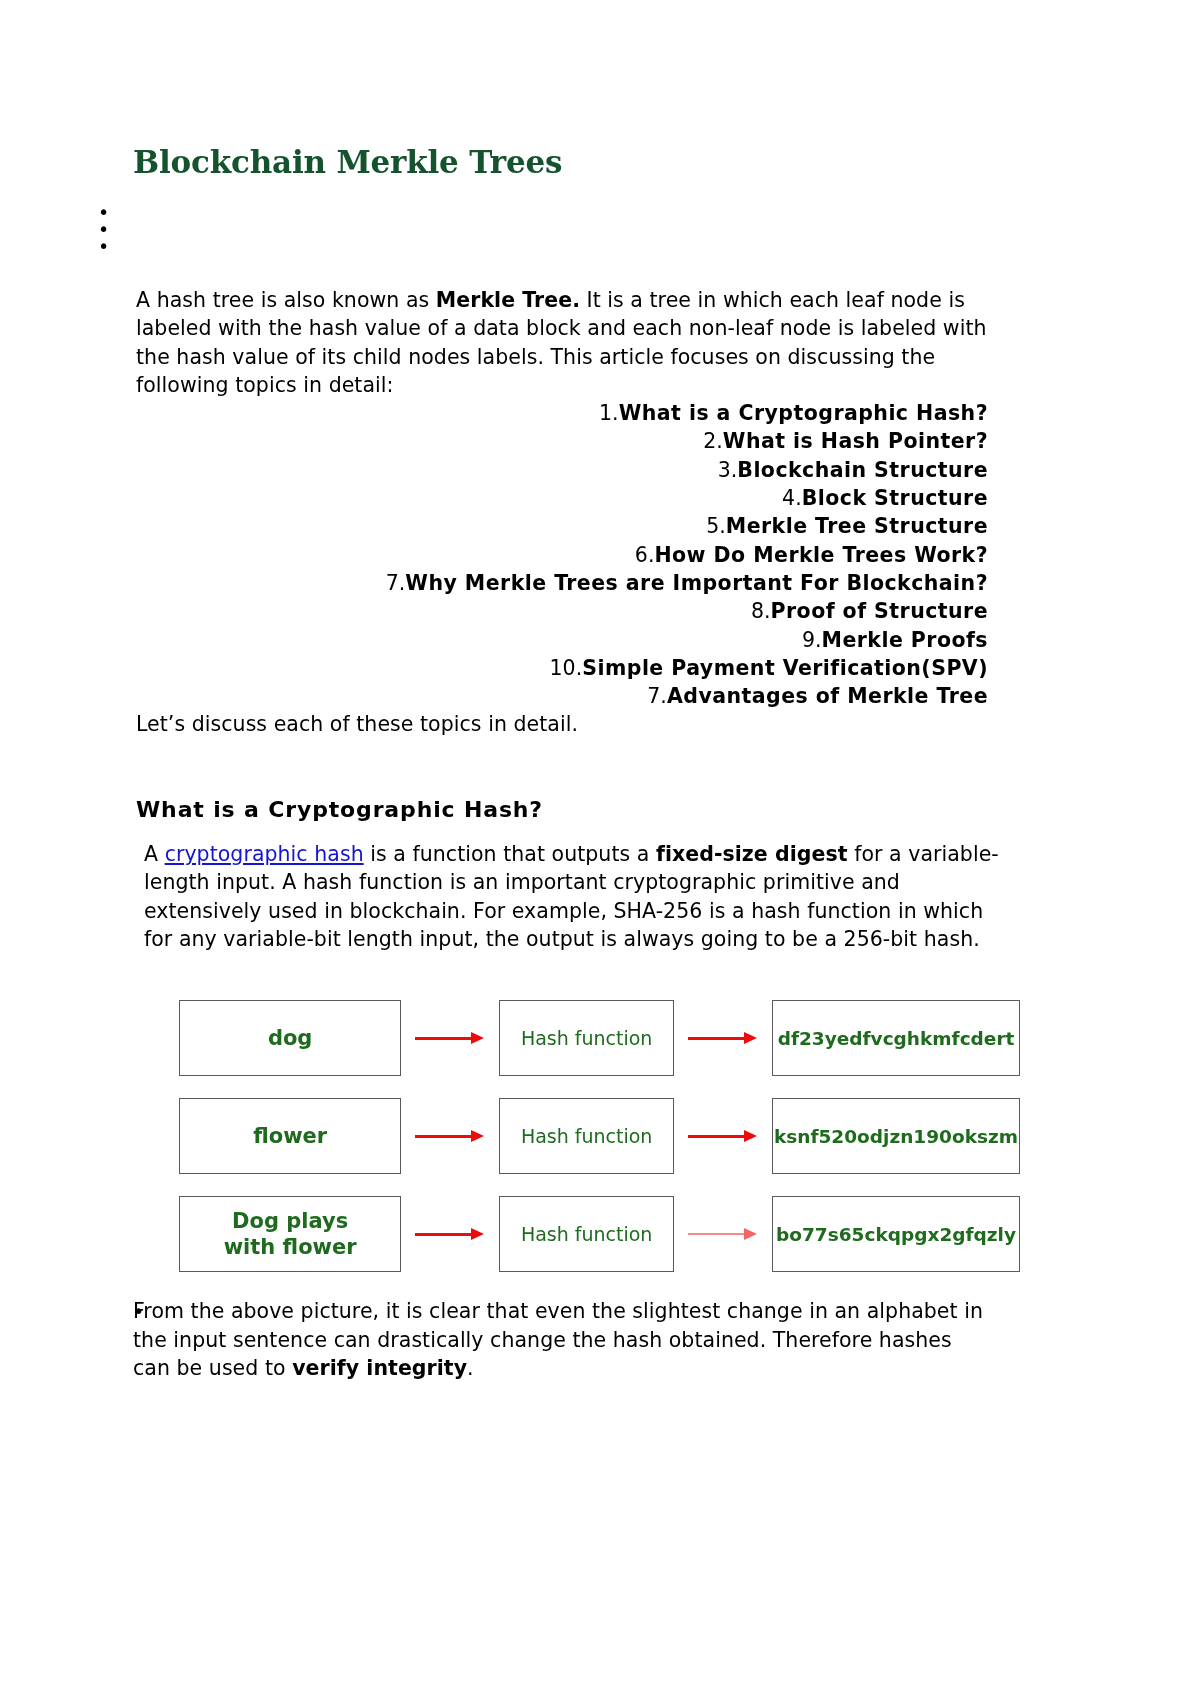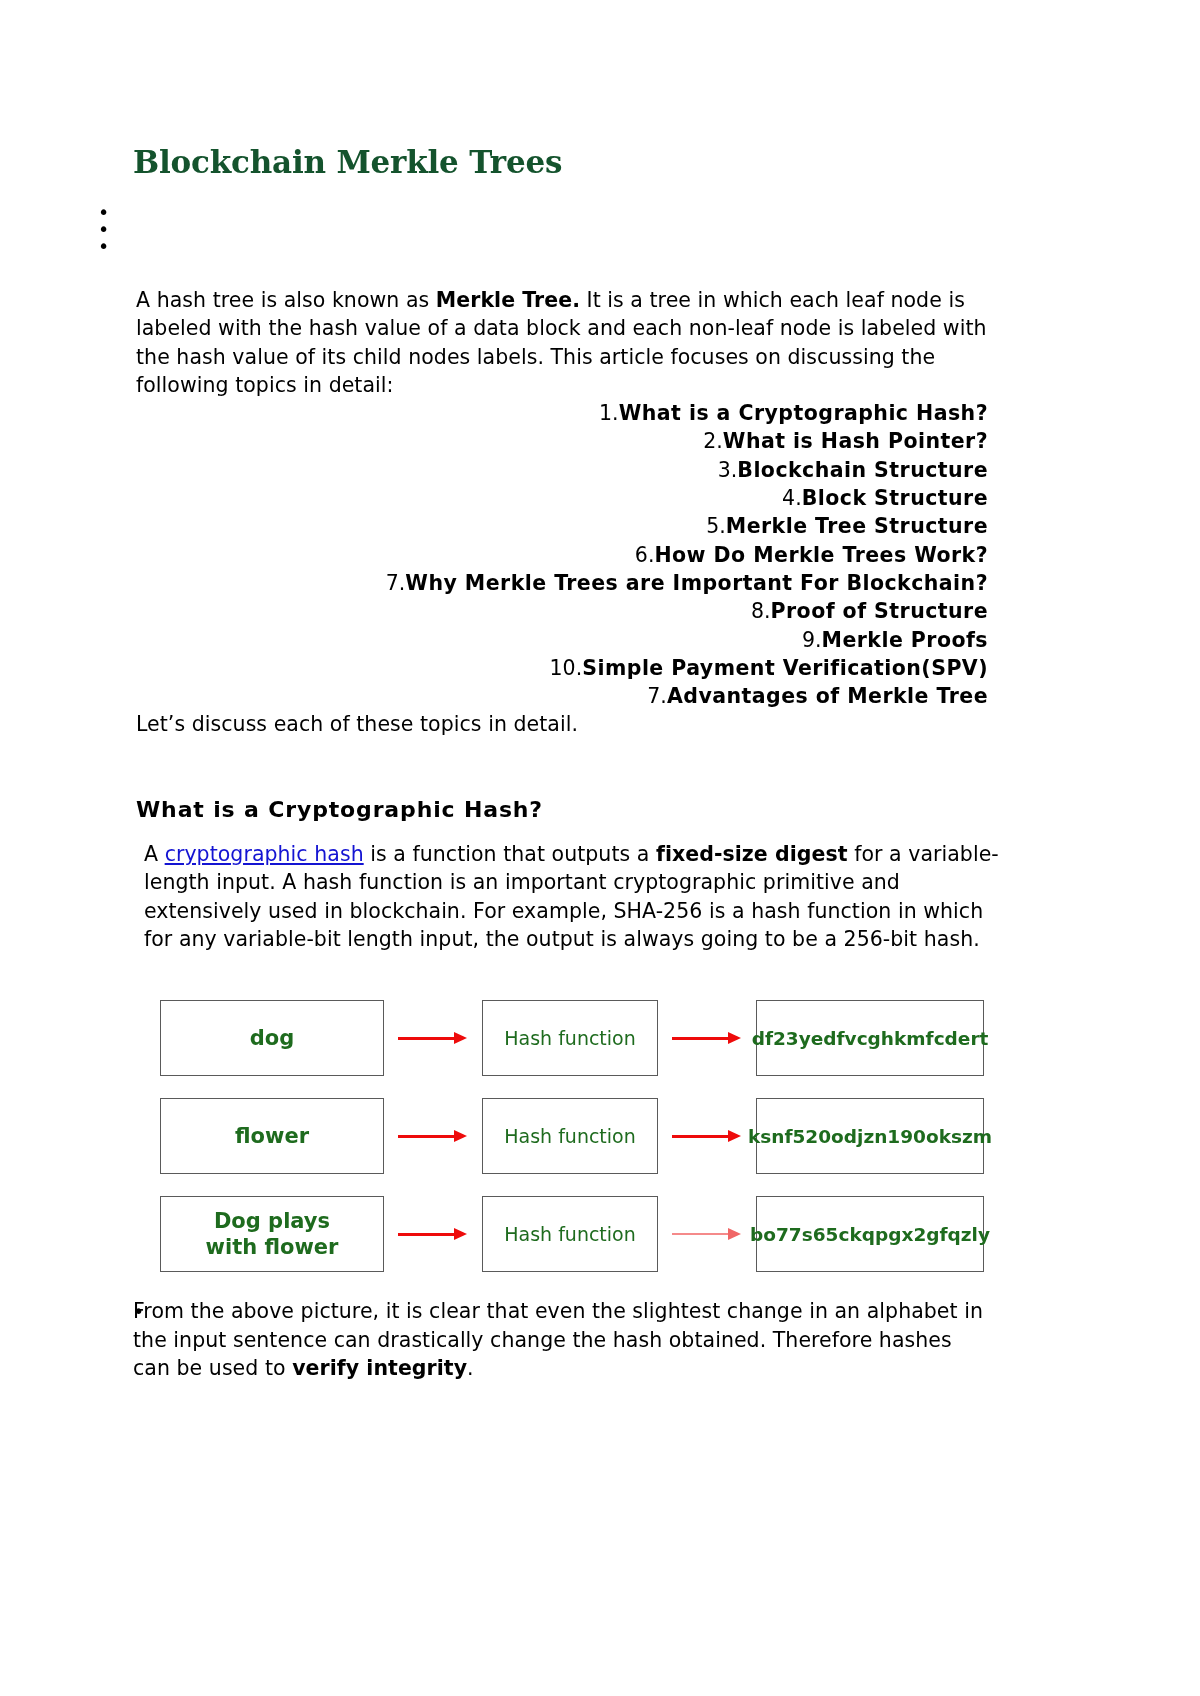--- a/index.html
+++ b/index.html
@@ -138,29 +138,30 @@
     justify-content: center;
     text-align: center;
     color: #1e6b1e;
     height: 76px;
   }
   .dbox.input-box {
     width: 224px;
     font-size: 21px;
     font-weight: bold;
     line-height: 26px;
+    margin-left: 19px;
   }
   .dbox.fn-box {
     width: 176px;
     font-size: 19px;
     font-weight: normal;
     line-height: 24px;
   }
   .dbox.out-box {
-    width: 228px;
+    width: 248px;
     font-size: 18.5px;
     font-weight: bold;
     line-height: 25px;
     padding: 12px 6px;
   }
 
   .arrow {
     position: relative;
     width: 98px;
     height: 20px;

